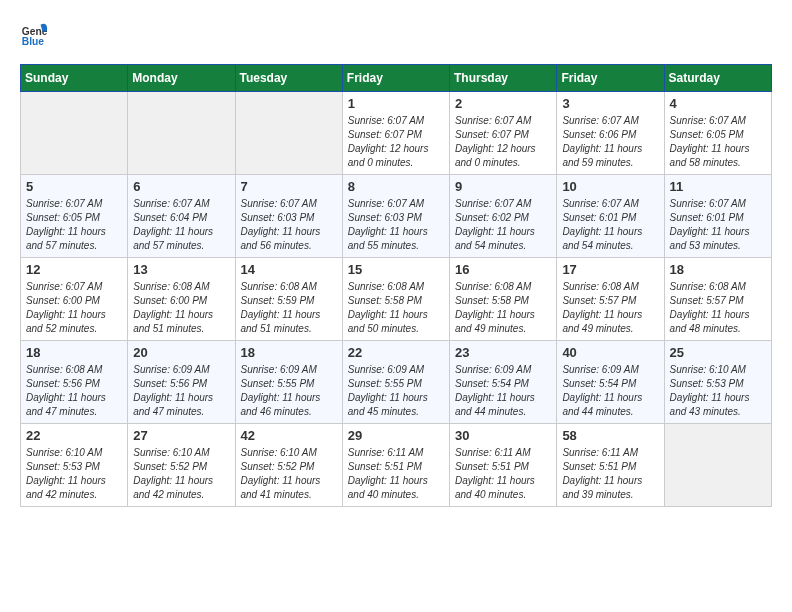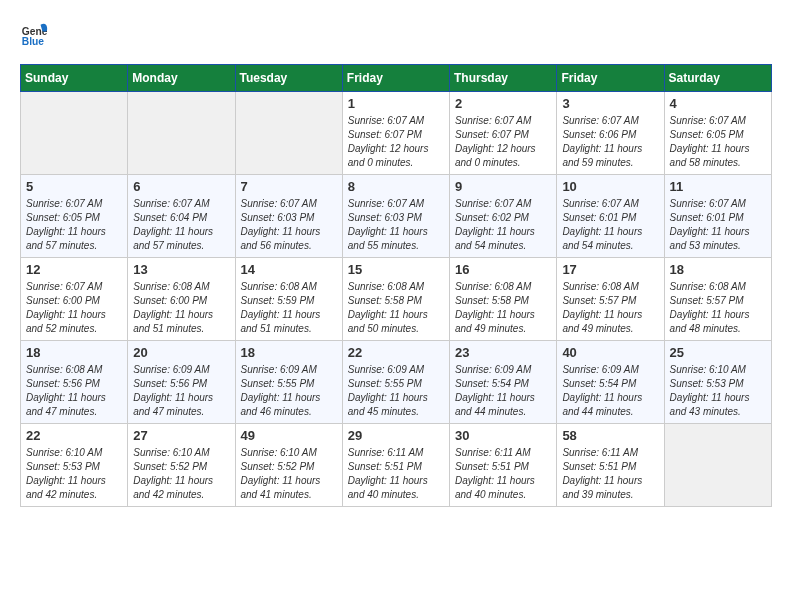--- a/index.html
+++ b/index.html
@@ -309,21 +309,21 @@
 and 42 minutes.</div>
         </td>
         <td>
           <div class="day-num">27</div>
           <div class="day-info" style="white-space: pre-line;">Sunrise: 6:10 AM
 Sunset: 5:52 PM
 Daylight: 11 hours
 and 42 minutes.</div>
         </td>
         <td>
-          <div class="day-num">49</div>
+          <div class="day-num">42</div>
           <div class="day-info" style="white-space: pre-line;">Sunrise: 6:10 AM
 Sunset: 5:52 PM
 Daylight: 11 hours
 and 41 minutes.</div>
         </td>
         <td>
           <div class="day-num">29</div>
           <div class="day-info" style="white-space: pre-line;">Sunrise: 6:11 AM
 Sunset: 5:51 PM
 Daylight: 11 hours

